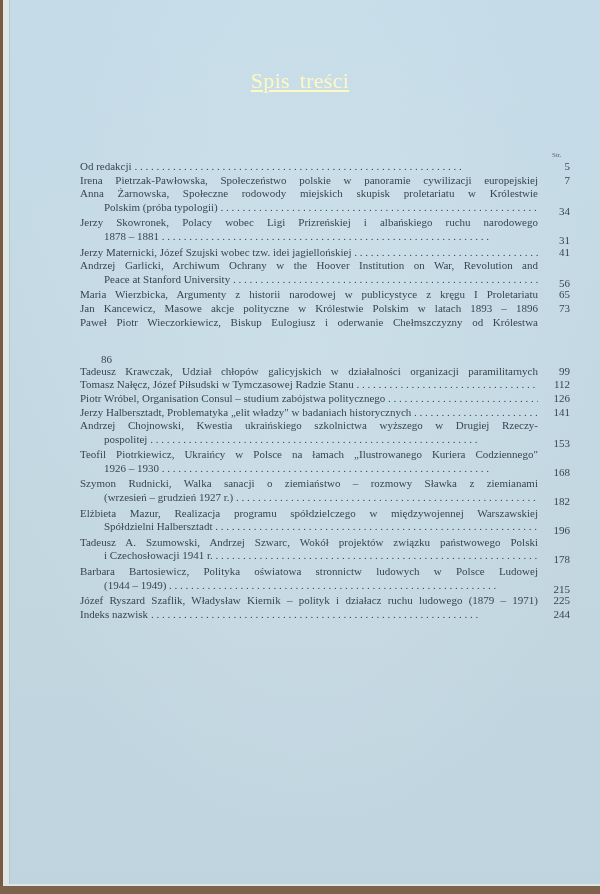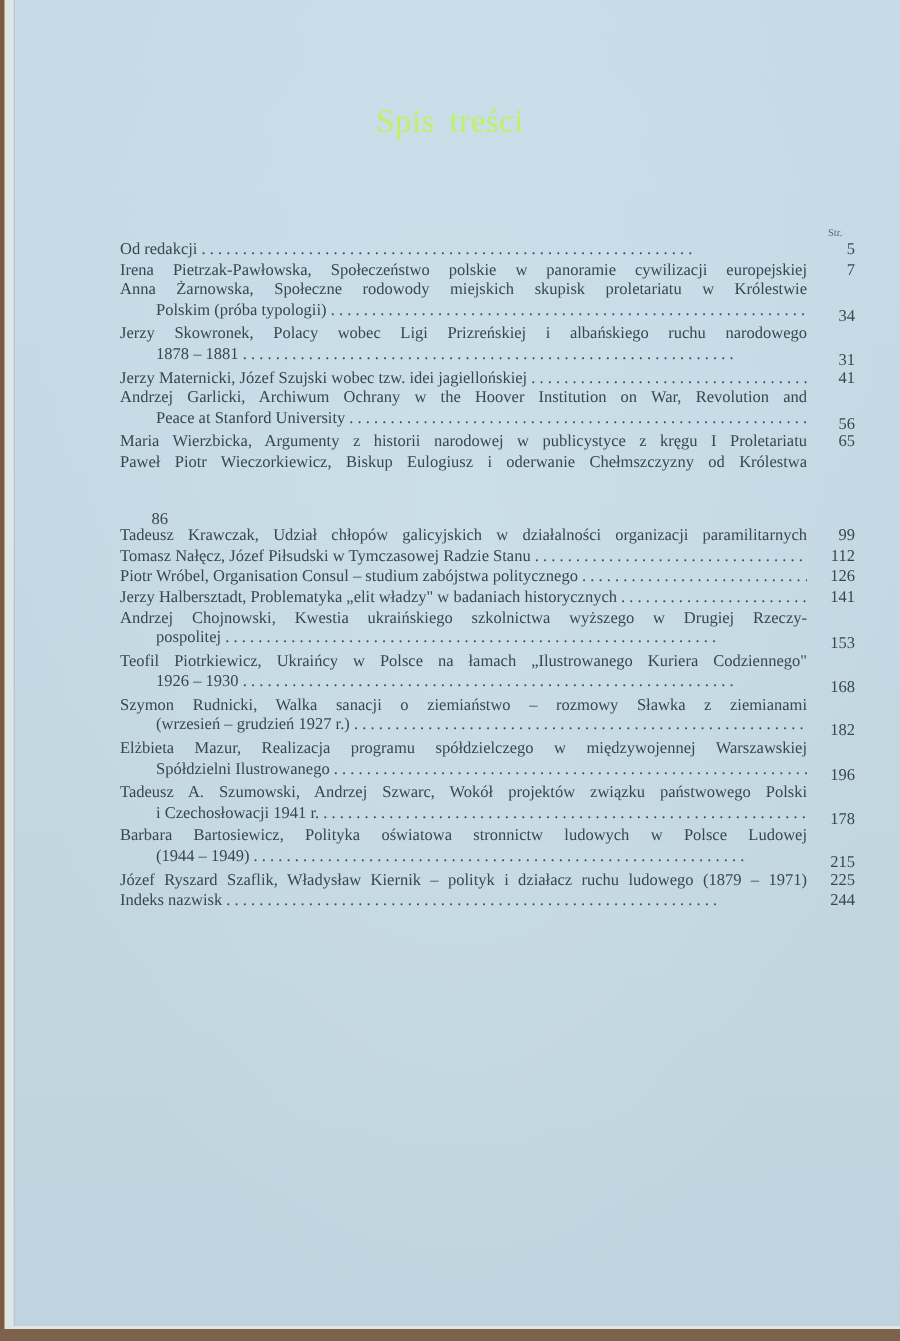--- a/index.html
+++ b/index.html
@@ -41,23 +41,24 @@
       left: 0; top: 886px;
       width: 600px; height: 8px;
       background: #7d624c;
     }
     .title {
       position: absolute;
       left: 0; top: 68px;
       width: 600px;
       text-align: center;
       font-size: 22px;
-      color: #bef264;
+      color: #fef9c3;
       letter-spacing: 0.3px;
       word-spacing: 4px;
+      text-decoration: underline;
     }
     .str-label {
       position: absolute;
       left: 552px; top: 151px;
       font-size: 7px;
       color: #5a6670;
     }
     .toc {
       position: absolute;
       left: 80px; top: 160px;
@@ -146,20 +147,26 @@
         <div style="width: 458px; white-space: nowrap; overflow: hidden; padding-left: 24px; box-sizing: border-box;"><span>Peace at Stanford University</span><span class="dots"> . . . . . . . . . . . . . . . . . . . . . . . . . . . . . . . . . . . . . . . . . . . . . . . . . . . . . . . . . . . . </span></div>
         <div class="entry-page" style="transform: translateY(2px);">56</div>
       </div>
     </div>
     <div class="entry">
       <div class="entry-row">
         <div style="width: 458px; white-space: normal; overflow: hidden; padding-left: 0px; box-sizing: border-box; text-align: justify; text-align-last: justify; height: 13.6px;"><span>Maria Wierzbicka, Argumenty z historii narodowej w publicystyce z kręgu I Proletariatu</span></div>
         <div class="entry-page">65</div>
       </div>
     </div>
+    <div class="entry">
+      <div class="entry-row">
+        <div style="width: 458px; white-space: normal; overflow: hidden; padding-left: 0px; box-sizing: border-box; text-align: justify; text-align-last: justify; height: 13.6px;"><span>Jan Kancewicz, Masowe akcje polityczne w Królestwie Polskim w latach 1893 – 1896</span></div>
+        <div class="entry-page">73</div>
+      </div>
+    </div>
     <div class="entry multi">
       <div class="entry-row">
         <div style="width: 458px; white-space: normal; overflow: hidden; padding-left: 0px; box-sizing: border-box; text-align: justify; text-align-last: justify; height: 13.6px;"><span>Paweł Piotr Wieczorkiewicz, Biskup Eulogiusz i oderwanie Chełmszczyzny od Królestwa</span></div>
         <div class="entry-page"></div>
       </div>
       <div class="entry-row">
         <div class="entry-page" style="transform: translateY(2px); margin-top: 20px;">86</div>
       </div>
     </div>
     <div class="entry">
@@ -215,21 +222,21 @@
         <div style="width: 458px; white-space: nowrap; overflow: hidden; padding-left: 24px; box-sizing: border-box;"><span>(wrzesień – grudzień 1927 r.)</span><span class="dots"> . . . . . . . . . . . . . . . . . . . . . . . . . . . . . . . . . . . . . . . . . . . . . . . . . . . . . . . . . . . . </span></div>
         <div class="entry-page" style="transform: translateY(2px);">182</div>
       </div>
     </div>
     <div class="entry multi">
       <div class="entry-row">
         <div style="width: 458px; white-space: normal; overflow: hidden; padding-left: 0px; box-sizing: border-box; text-align: justify; text-align-last: justify; height: 13.6px;"><span>Elżbieta Mazur, Realizacja programu spółdzielczego w międzywojennej Warszawskiej</span></div>
         <div class="entry-page"></div>
       </div>
       <div class="entry-row">
-        <div style="width: 458px; white-space: nowrap; overflow: hidden; padding-left: 24px; box-sizing: border-box;"><span>Spółdzielni Ilustrowanego</span><span class="dots"> . . . . . . . . . . . . . . . . . . . . . . . . . . . . . . . . . . . . . . . . . . . . . . . . . . . . . . . . . . . . </span></div>
+        <div style="width: 458px; white-space: nowrap; overflow: hidden; padding-left: 24px; box-sizing: border-box;"><span>Spółdzielni Halbersztadt</span><span class="dots"> . . . . . . . . . . . . . . . . . . . . . . . . . . . . . . . . . . . . . . . . . . . . . . . . . . . . . . . . . . . . </span></div>
         <div class="entry-page" style="transform: translateY(2px);">196</div>
       </div>
     </div>
     <div class="entry multi">
       <div class="entry-row">
         <div style="width: 458px; white-space: normal; overflow: hidden; padding-left: 0px; box-sizing: border-box; text-align: justify; text-align-last: justify; height: 13.6px;"><span>Tadeusz A. Szumowski, Andrzej Szwarc, Wokół projektów związku państwowego Polski</span></div>
         <div class="entry-page"></div>
       </div>
       <div class="entry-row">
         <div style="width: 458px; white-space: nowrap; overflow: hidden; padding-left: 24px; box-sizing: border-box;"><span>i Czechosłowacji 1941 r.</span><span class="dots"> . . . . . . . . . . . . . . . . . . . . . . . . . . . . . . . . . . . . . . . . . . . . . . . . . . . . . . . . . . . . </span></div>

